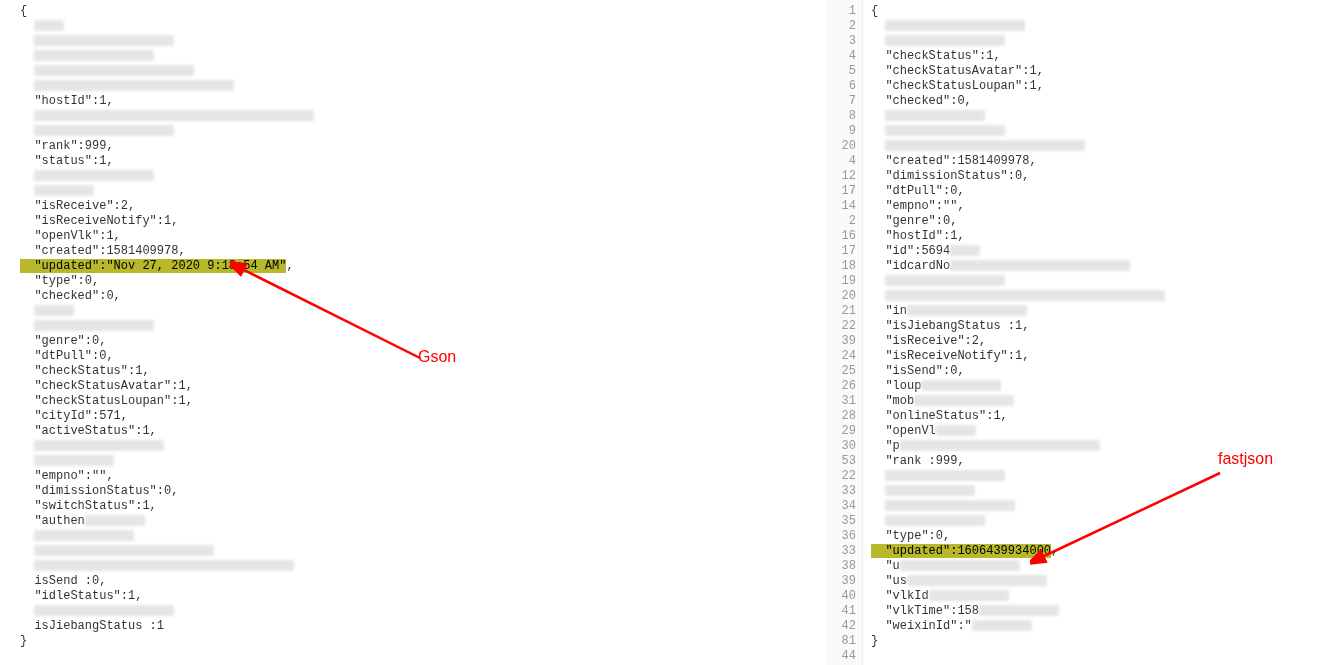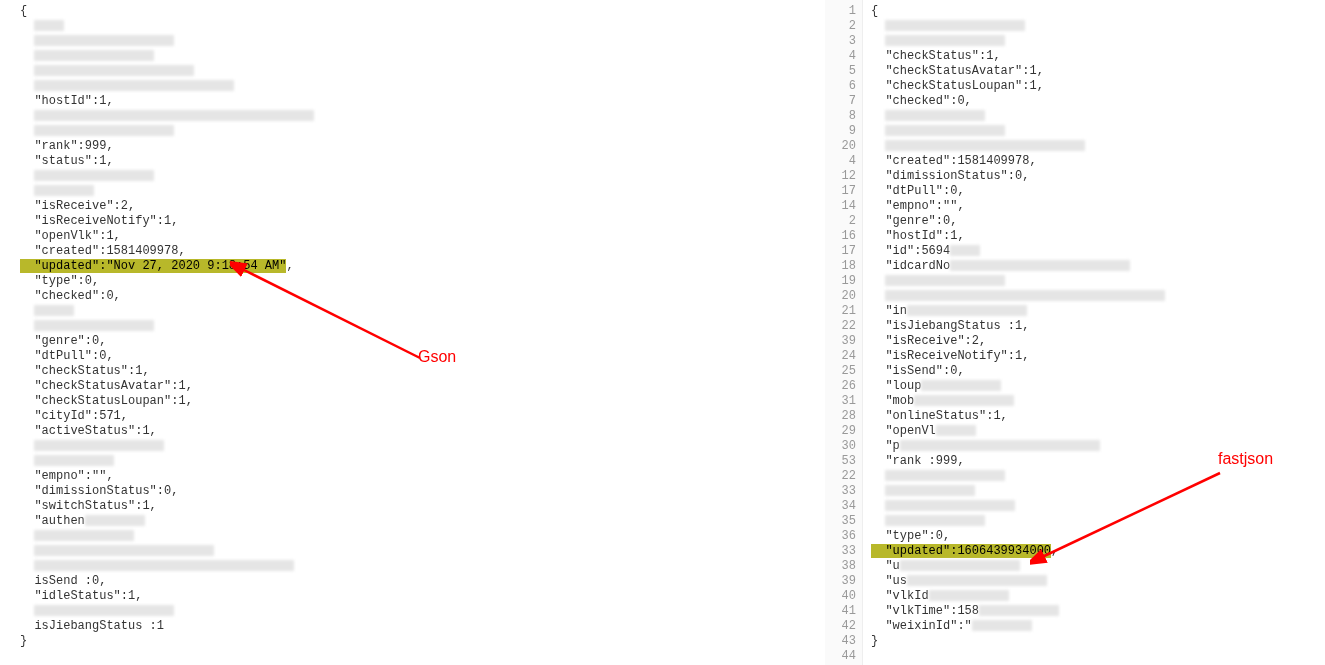--- a/index.html
+++ b/index.html
@@ -127,21 +127,21 @@
       <div>33</div>
       <div>34</div>
       <div>35</div>
       <div>36</div>
       <div>33</div>
       <div>38</div>
       <div>39</div>
       <div>40</div>
       <div>41</div>
       <div>42</div>
-      <div>43</div>
+      <div>81</div>
       <div>44</div>
     </div>
   <div class="code" id="right-code"><div class="line">{</div><div class="line">  <span class="blur" style="width: 140px;"></span></div><div class="line">  <span class="blur" style="width: 120px;"></span></div><div class="line">  "checkStatus":1,</div><div class="line">  "checkStatusAvatar":1,</div><div class="line">  "checkStatusLoupan":1,</div><div class="line">  "checked":0,</div><div class="line">  <span class="blur" style="width: 100px;"></span></div><div class="line">  <span class="blur" style="width: 120px;"></span></div><div class="line">  <span class="blur" style="width: 200px;"></span></div><div class="line">  "created":1581409978,</div><div class="line">  "dimissionStatus":0,</div><div class="line">  "dtPull":0,</div><div class="line">  "empno":"",</div><div class="line">  "genre":0,</div><div class="line">  "hostId":1,</div><div class="line">  "id":5694<span class="blur" style="width: 30px;"></span></div><div class="line">  "idcardNo<span class="blur" style="width: 180px;"></span></div><div class="line">  <span class="blur" style="width: 120px;"></span></div><div class="line">  <span class="blur" style="width: 280px;"></span></div><div class="line">  "in<span class="blur" style="width: 120px;"></span></div><div class="line">  "isJiebangStatus :1,</div><div class="line">  "isReceive":2,</div><div class="line">  "isReceiveNotify":1,</div><div class="line">  "isSend":0,</div><div class="line">  "loup<span class="blur" style="width: 80px;"></span></div><div class="line">  "mob<span class="blur" style="width: 100px;"></span></div><div class="line">  "onlineStatus":1,</div><div class="line">  "openVl<span class="blur" style="width: 40px;"></span></div><div class="line">  "p<span class="blur" style="width: 200px;"></span></div><div class="line">  "rank :999,</div><div class="line">  <span class="blur" style="width: 120px;"></span></div><div class="line">  <span class="blur" style="width: 90px;"></span></div><div class="line">  <span class="blur" style="width: 130px;"></span></div><div class="line">  <span class="blur" style="width: 100px;"></span></div><div class="line">  "type":0,</div><div class="line"><span class="highlight">  "updated":1606439934000</span>,</div><div class="line">  "u<span class="blur" style="width: 120px;"></span></div><div class="line">  "us<span class="blur" style="width: 140px;"></span></div><div class="line">  "vlkId<span class="blur" style="width: 80px;"></span></div><div class="line">  "vlkTime":158<span class="blur" style="width: 80px;"></span></div><div class="line">  "weixinId":"<span class="blur" style="width: 60px;"></span></div><div class="line">}</div><div class="line"></div></div>
 </div>
 
 <div class="annotation anno-gson">Gson</div>
 <div class="annotation anno-fastjson">fastjson</div>
 
 <svg class="arrow" style="left:230px; top:258px;" width="200" height="110">
   <defs>

